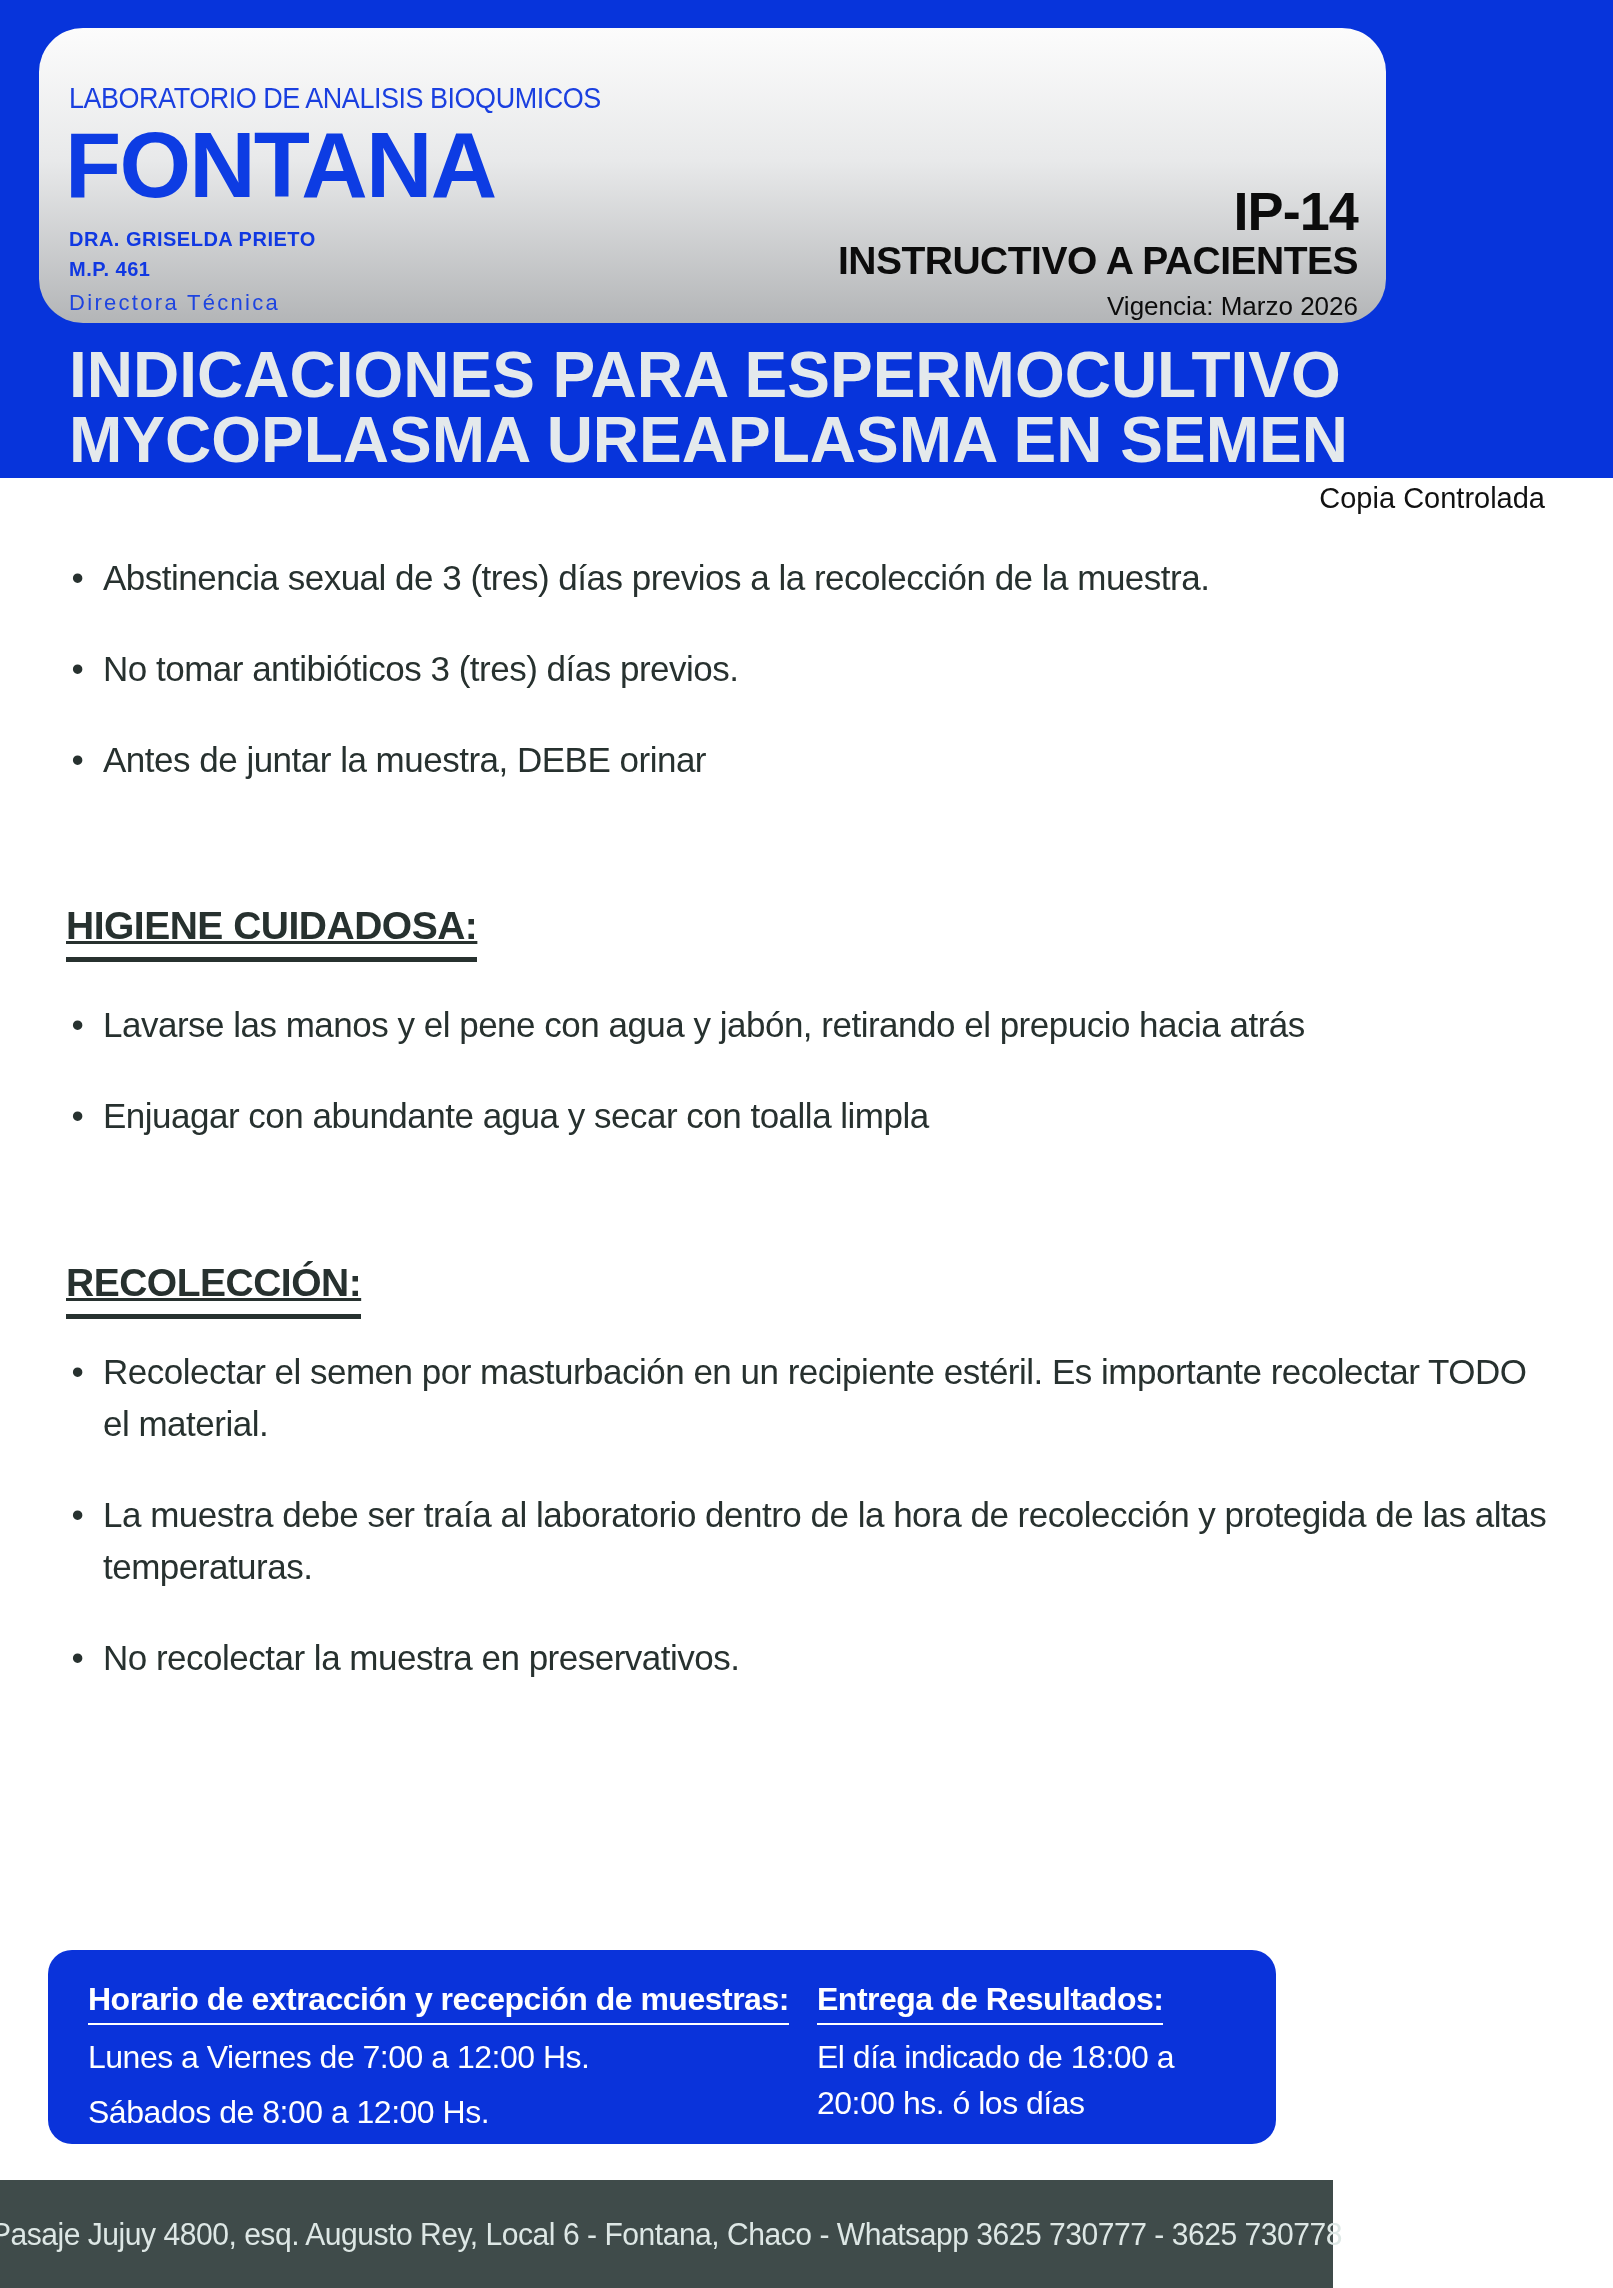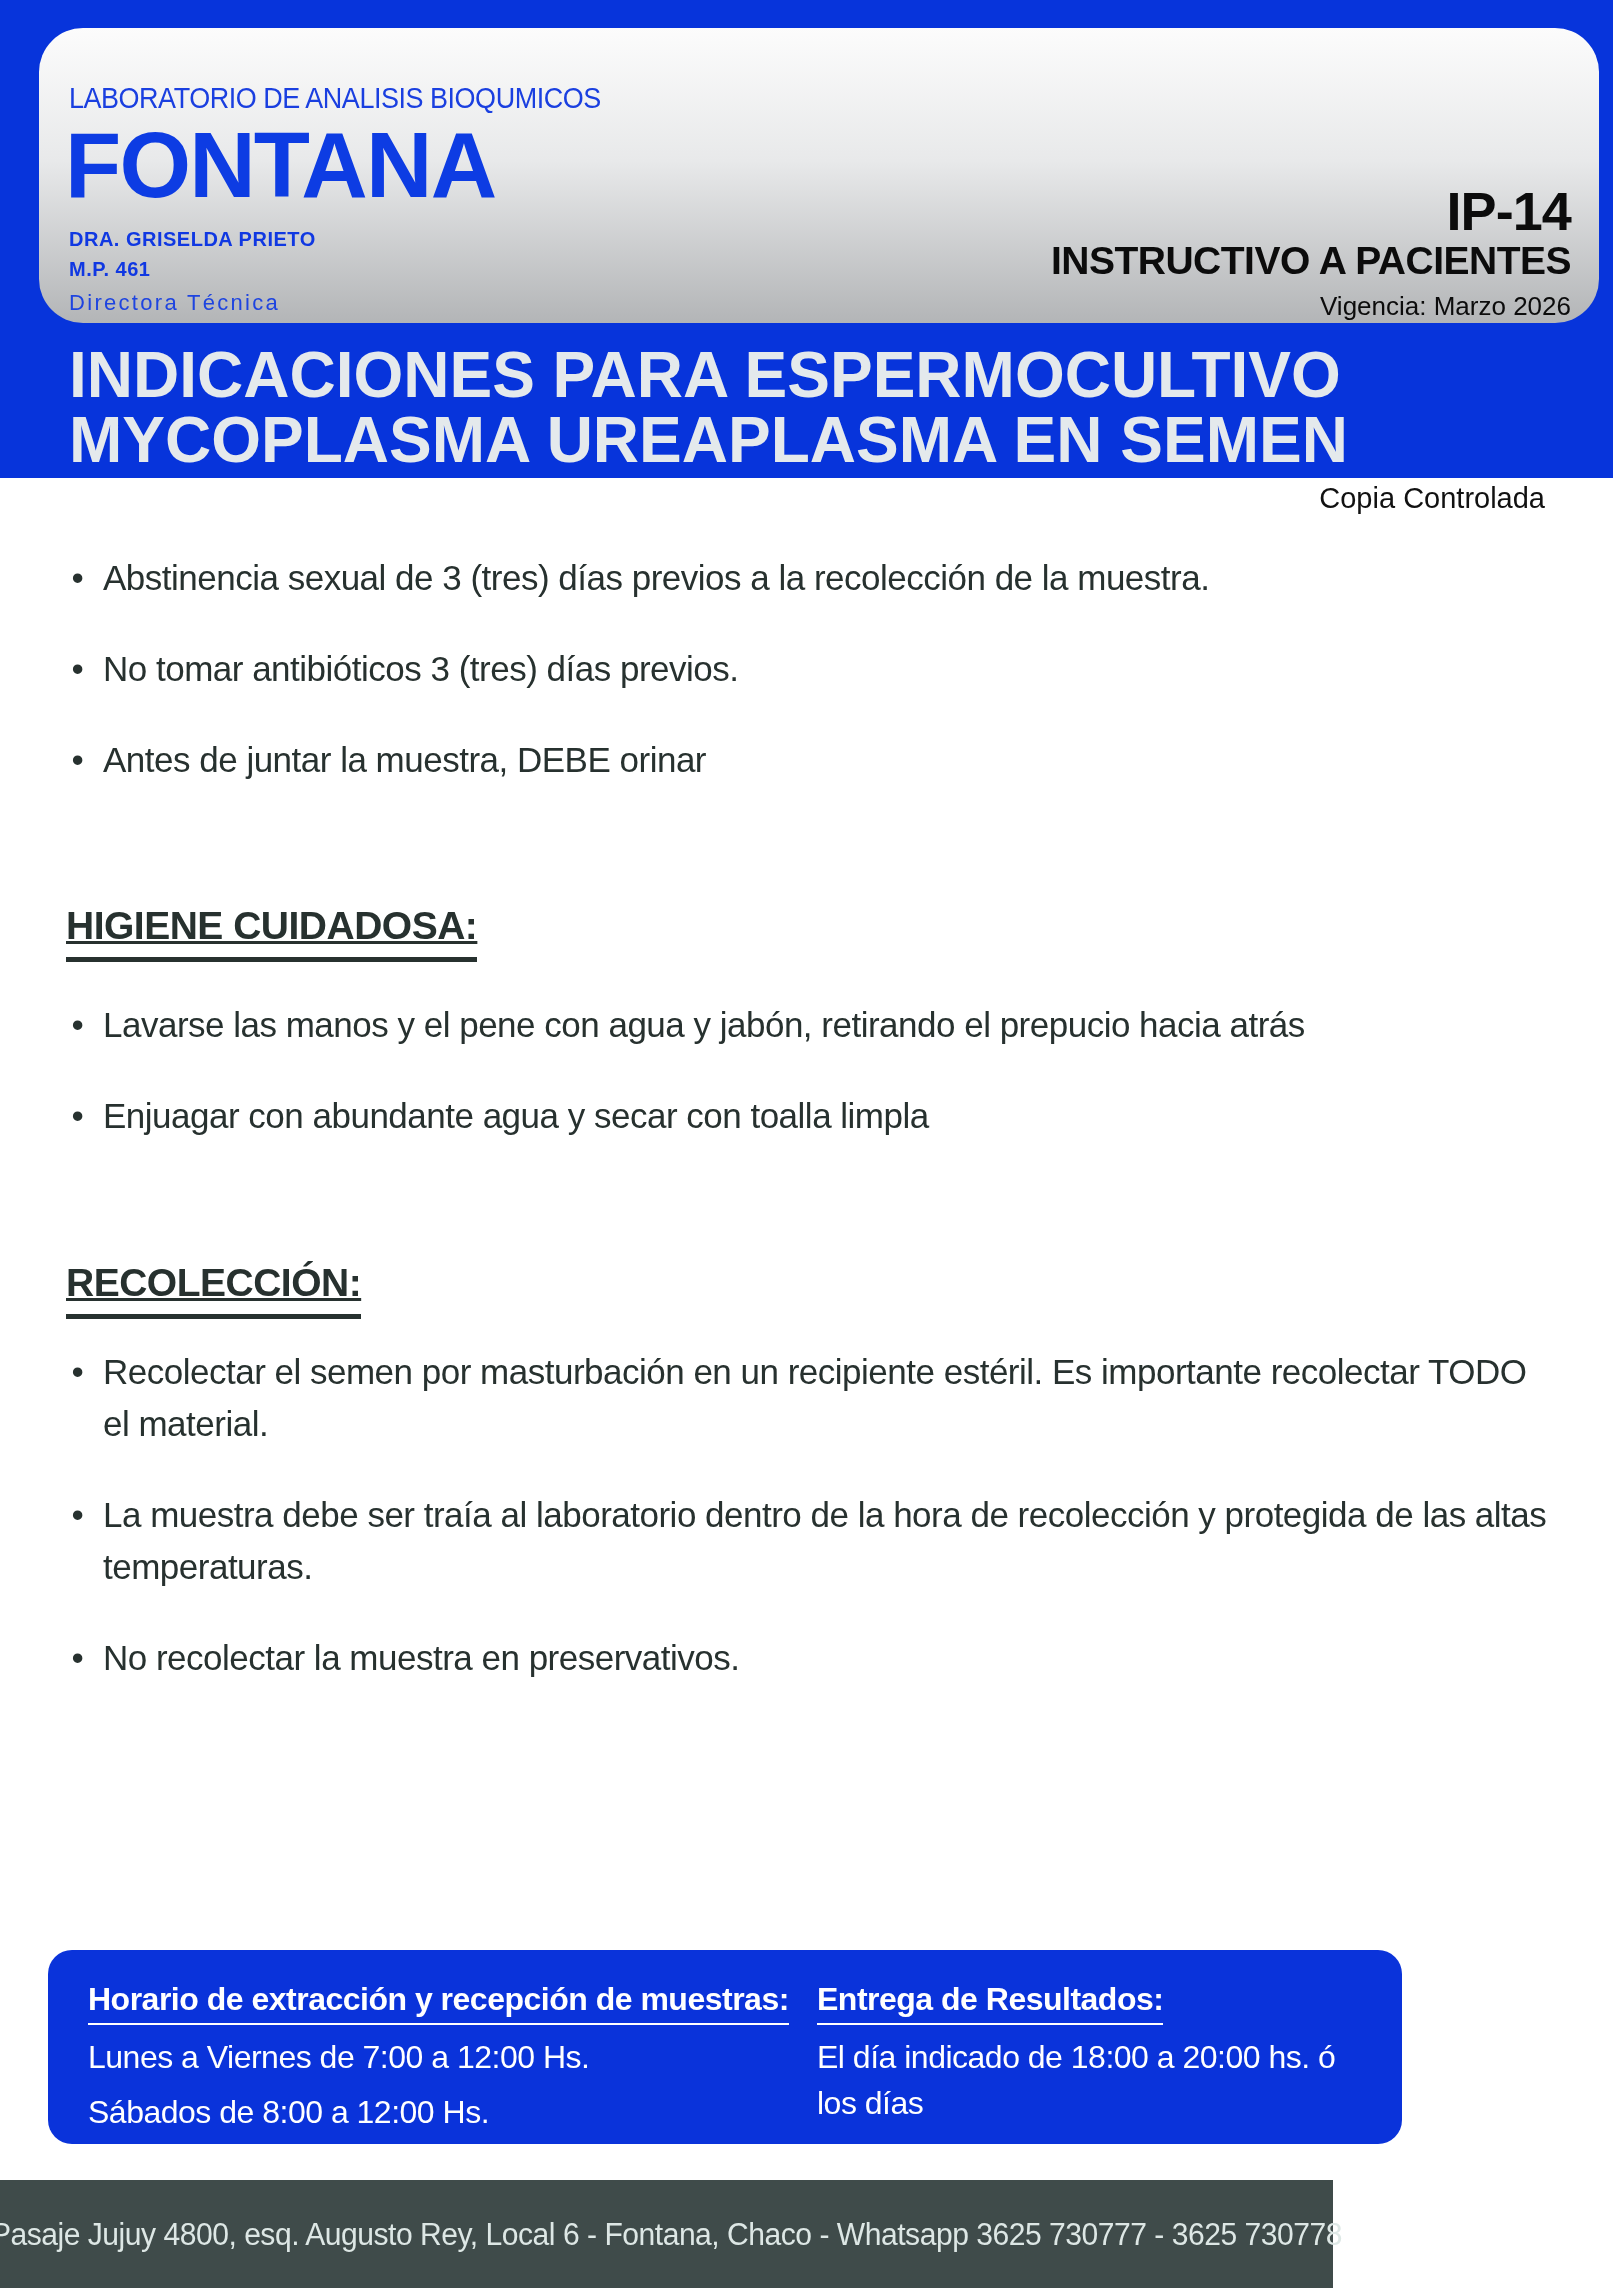--- a/index.html
+++ b/index.html
@@ -9,21 +9,21 @@
     font-family:"Liberation Sans", sans-serif;
     color:#27312f;
     overflow:hidden;
   }
   
   .header-blue{
     position:absolute;top:0;left:0;width:1613px;height:478px;
     background:#0734db;
   }
   .header-card{
-    position:absolute;left:39px;top:28px;width:1560px;height:295px;
+    position:absolute;left:39px;top:28px;width:1347px;height:295px;
     border-radius:44px;
     background:linear-gradient(180deg,#fcfcfc 0%,#e8e9ea 45%,#b3b5b7 100%);
   }
   .lab-name{
     position:absolute;left:30px;top:54px;
     font-size:29px;color:#1a3fe0;letter-spacing:-0.5px;
     transform:scaleX(0.93);transform-origin:left;
     white-space:nowrap;
   }
   .brand{
@@ -77,21 +77,21 @@
     border-bottom:5.5px solid #27312f;padding-bottom:9.2px;
     display:inline-block;
     text-decoration:underline;
   }
   .heading-hygiene{top:904px;}
   .list-hygiene{position:absolute;top:999px;left:66px;right:55px;}
   .heading-collection{top:1261px;}
   .list-collection{position:absolute;top:1346px;left:66px;right:55px;}
   
   .schedule-box{
-    position:absolute;left:48px;top:1950px;width:1354px;height:194px;
+    position:absolute;left:48px;top:1950px;width:1228px;height:194px;
     background:#0a33da;border-radius:24px;color:#ffffff;
     display:flex;box-sizing:border-box;
     padding:31px 22px 0 40px;
   }
   .schedule-col-left{width:729px;flex:none;}
   .schedule-col-right{flex:1;}
   .schedule-heading{
     font-size:32px;font-weight:bold;display:inline-block;
     border-bottom:2.8px solid #ffffff;padding-bottom:4.6px;
     letter-spacing:-0.5px;

